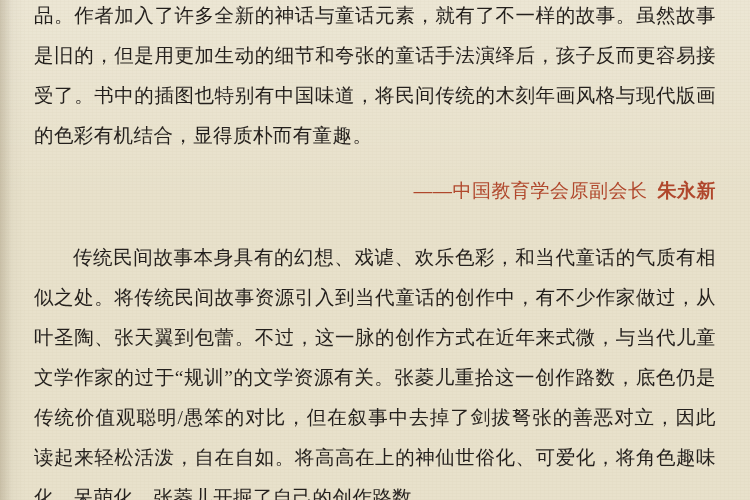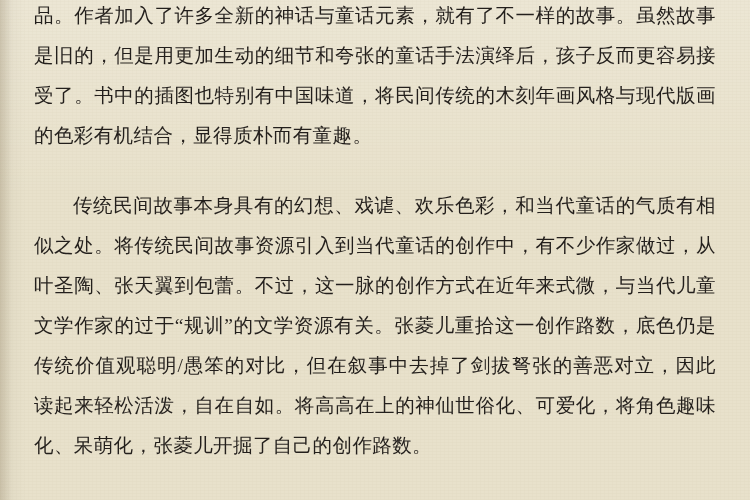--- a/index.html
+++ b/index.html
@@ -80,17 +80,20 @@
 <body>
 
 <div id="page">
   <div id="grain"></div>
   <div id="left-edge"></div>
 
   <div class="content">
 
     <p class="body-text para-first">品。作者加入了许多全新的神话与童话元素，就有了不一样的故事。虽然故事是旧的，但是用更加生动的细节和夸张的童话手法演绎后，孩子反而更容易接受了。书中的插图也特别有中国味道，将民间传统的木刻年画风格与现代版画的色彩有机结合，显得质朴而有童趣。</p>
 
+    <div class="attribution">
+      <span>——</span><span>中国教育学会原副会长</span><span class="name">朱永新</span>
+    </div>
 
     <p class="body-text para-indent">传统民间故事本身具有的幻想、戏谑、欢乐色彩，和当代童话的气质有相似之处。将传统民间故事资源引入到当代童话的创作中，有不少作家做过，从叶圣陶、张天翼到包蕾。不过，这一脉的创作方式在近年来式微，与当代儿童文学作家的过于“规训”的文学资源有关。张菱儿重拾这一创作路数，底色仍是传统价值观聪明/愚笨的对比，但在叙事中去掉了剑拔弩张的善恶对立，因此读起来轻松活泼，自在自如。将高高在上的神仙世俗化、可爱化，将角色趣味化、呆萌化，张菱儿开掘了自己的创作路数。</p>
 
   </div>
 </div>
 
 </body></html>

